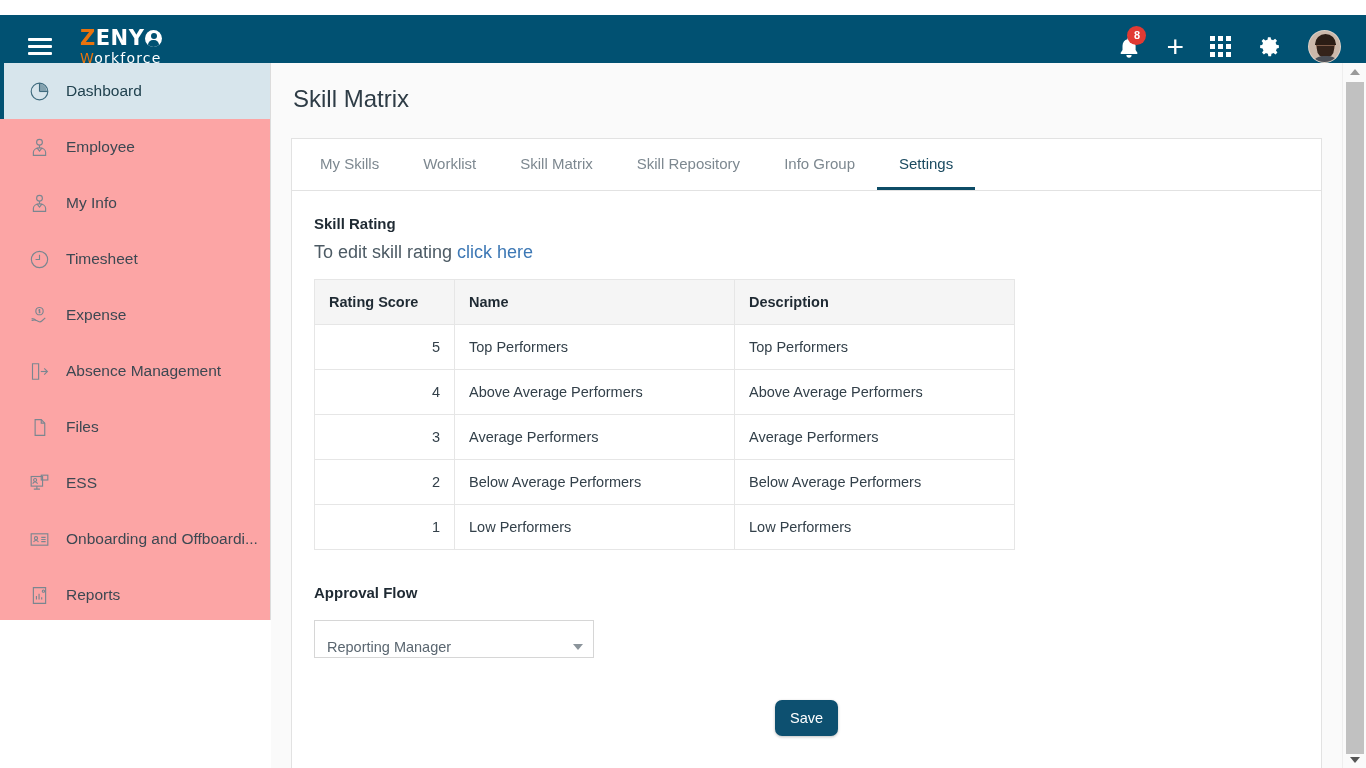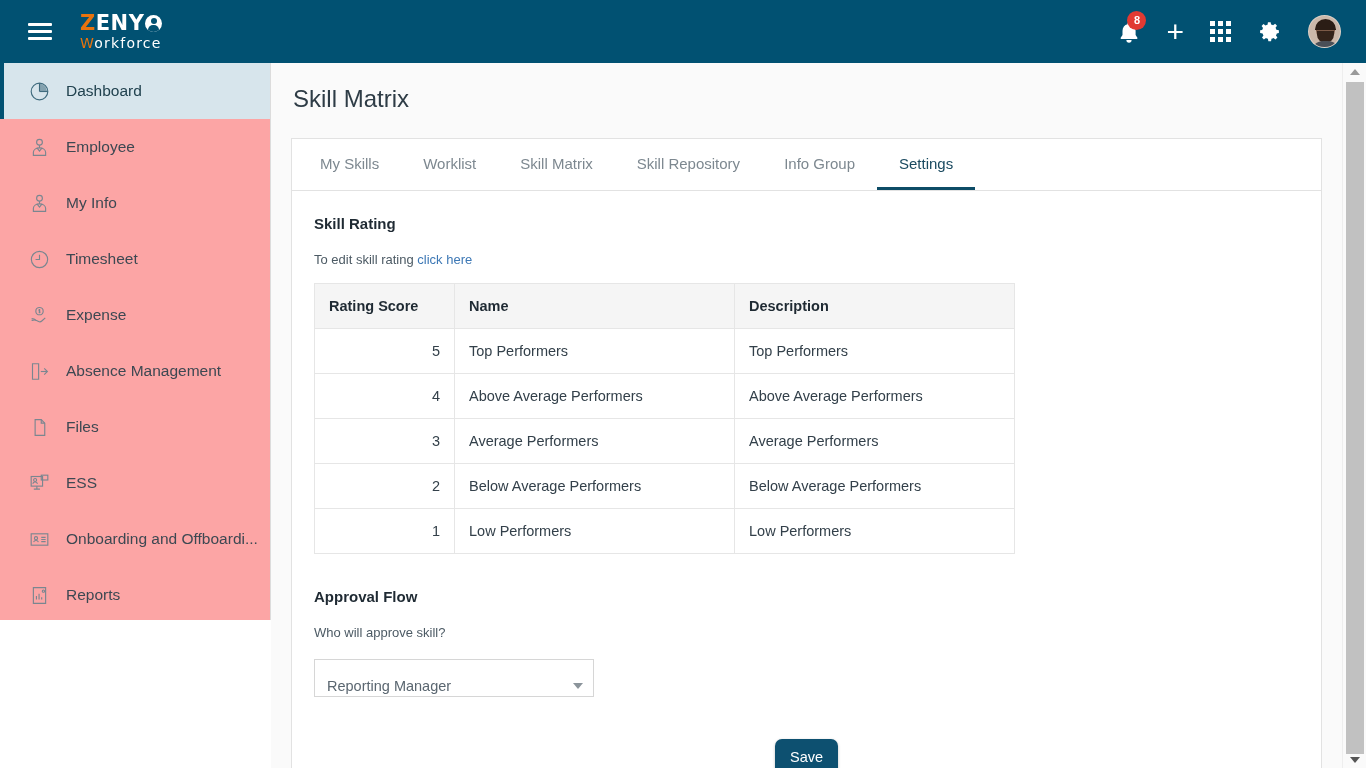--- a/index.html
+++ b/index.html
@@ -5,21 +5,21 @@
   * { box-sizing: border-box; margin: 0; padding: 0; }
   html, body {
     width: 1366px; height: 768px;
     overflow: hidden;
     font-family: "Liberation Sans", sans-serif;
     background: #ffffff;
   }
 
   
   .topbar {
-    position: absolute; top: 0; left: 0;
+    position: absolute; top: 15px; left: 0;
     width: 1366px; height: 63px;
     background: #015172;
     display: flex; align-items: center;
   }
   .hamburger {
     width: 24px; height: 17px;
     margin-left: 28px; margin-right: 28px;
     display: flex; flex-direction: column; justify-content: space-between;
     cursor: pointer;
   }
@@ -122,21 +122,21 @@
   .tab {
     display: flex; align-items: center; justify-content: center;
     padding: 0 22px; font-size: 15px; color: #7d8890;
     cursor: pointer; border-bottom: 3px solid transparent;
     white-space: nowrap;
   }
   .tab.active { color: #1a4a60; border-bottom-color: #0d4c66; }
 
   .card-body { padding: 24px 22px 0 22px; }
   .section-title { font-size: 15px; font-weight: bold; color: #1f2a33; }
-  .section-sub { font-size: 13px; color: #4c5a64; margin-top: 20px; }
+  .section-sub { font-size: 18px; color: #4c5a64; margin-top: 10px; }
   .link { color: #3d78b5; cursor: pointer; }
 
   table.rating { border-collapse: collapse; margin-top: 16px; width: 700px; table-layout: fixed; }
   table.rating th, table.rating td {
     border: 1px solid #e6e6e6; font-size: 14.5px; color: #33404a;
     height: 45px; padding: 12px 14px;
   }
   table.rating thead th { background: #f5f5f5; font-weight: bold; color: #1f2a33; text-align: left; }
   table.rating col.c1 { width: 140px; }
   table.rating col.c2 { width: 280px; }
@@ -437,21 +437,20 @@
           <tr>
             <td class="score">1</td>
             <td>Low Performers</td>
             <td>Low Performers</td>
           </tr>
         </tbody>
       </table>
 
       <div class="approval">
         <div class="section-title">Approval Flow</div>
-        <div class="section-sub">Who will approve skill?</div>
         <div class="select-box">
           <span>Reporting Manager</span>
           <span class="caret"></span>
         </div>
       </div>
 
       <div class="save-wrap">
         <button class="save-btn">Save</button>
       </div>
 

